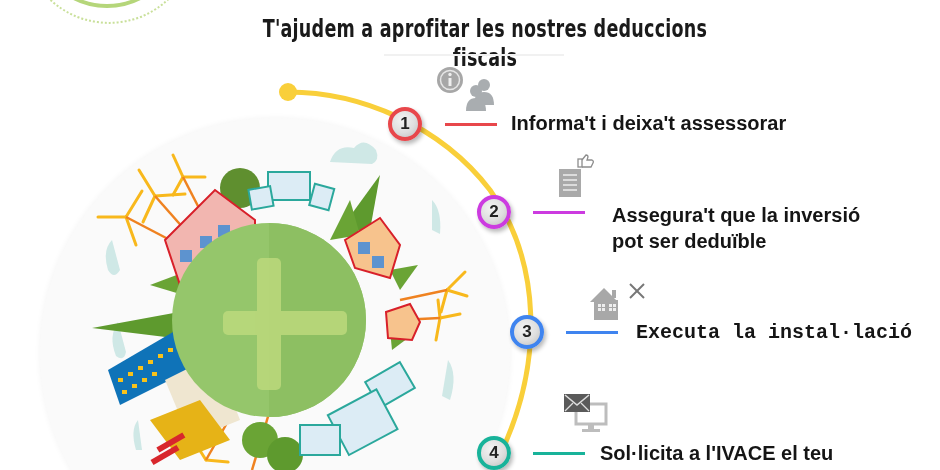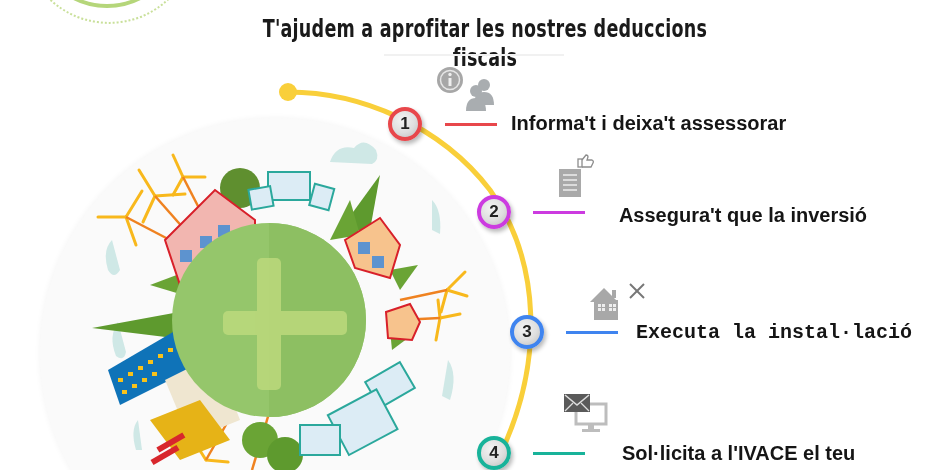--- a/index.html
+++ b/index.html
@@ -208,22 +208,23 @@
       <line x1="7" y1="32" x2="21" y2="32"></line>
         <line x1="7" y1="37" x2="21" y2="37"></line>
     </g>
   </g>
   <g fill="none" stroke="#8d8d8d" stroke-width="1.3">
     <rect x="22" y="6" width="4" height="8"></rect>
     <path d="M26 7 l4 -5 q2 0 2 2 l-1 3 l5 0 q2 1 1 3 l-2 4 l-9 0"></path>
   </g>
 </svg>
 <div class="abs connector" style="left:533px;top:211px;width:52px;background:#cc3be0;"></div>
-<div class="abs step-label" style="left:612px;top:202px;width:262px;text-align:center;">
+<div class="abs step-label" style="left:612px;top:202px;width:262px;text-align:left;">
   <div>Assegura't que la inversió</div>
+  <div>pot ser deduïble</div>
 </div>
 
 <div class="abs" style="left:510px;top:315px;">
   <div class="badge" style="border:4px solid #3f84ef;">3</div>
 </div>
 <svg class="abs" style="left:586px;top:280px" width="70" height="42">
   <g fill="#a8a8a8">
     <polygon points="4,22 18,8 32,22"></polygon>
     <rect x="8" y="20" width="24" height="20"></rect>
     <rect x="26" y="10" width="4" height="8"></rect>
@@ -256,13 +257,13 @@
     <rect x="20" y="37" width="18" height="3" fill="#bdbdbd"></rect>
   </g>
   <g>
     <rect x="2" y="2" width="26" height="18" fill="#5a5a5a"></rect>
     <polyline points="3,3 15,13 27,3" fill="none" stroke="#ddd" stroke-width="1.6"></polyline>
     <polyline points="3,19 11,11" stroke="#ddd" stroke-width="1.2"></polyline>
     <polyline points="27,19 19,11" stroke="#ddd" stroke-width="1.2"></polyline>
   </g>
 </svg>
 <div class="abs connector" style="left:533px;top:452px;width:52px;background:#18b39a;"></div>
-<div class="abs step-label" style="left:622px;top:440px;">Sol·licita a l'IVACE el teu</div>
+<div class="abs step-label" style="left:600px;top:440px;">Sol·licita a l'IVACE el teu</div>
 
 </body></html>

